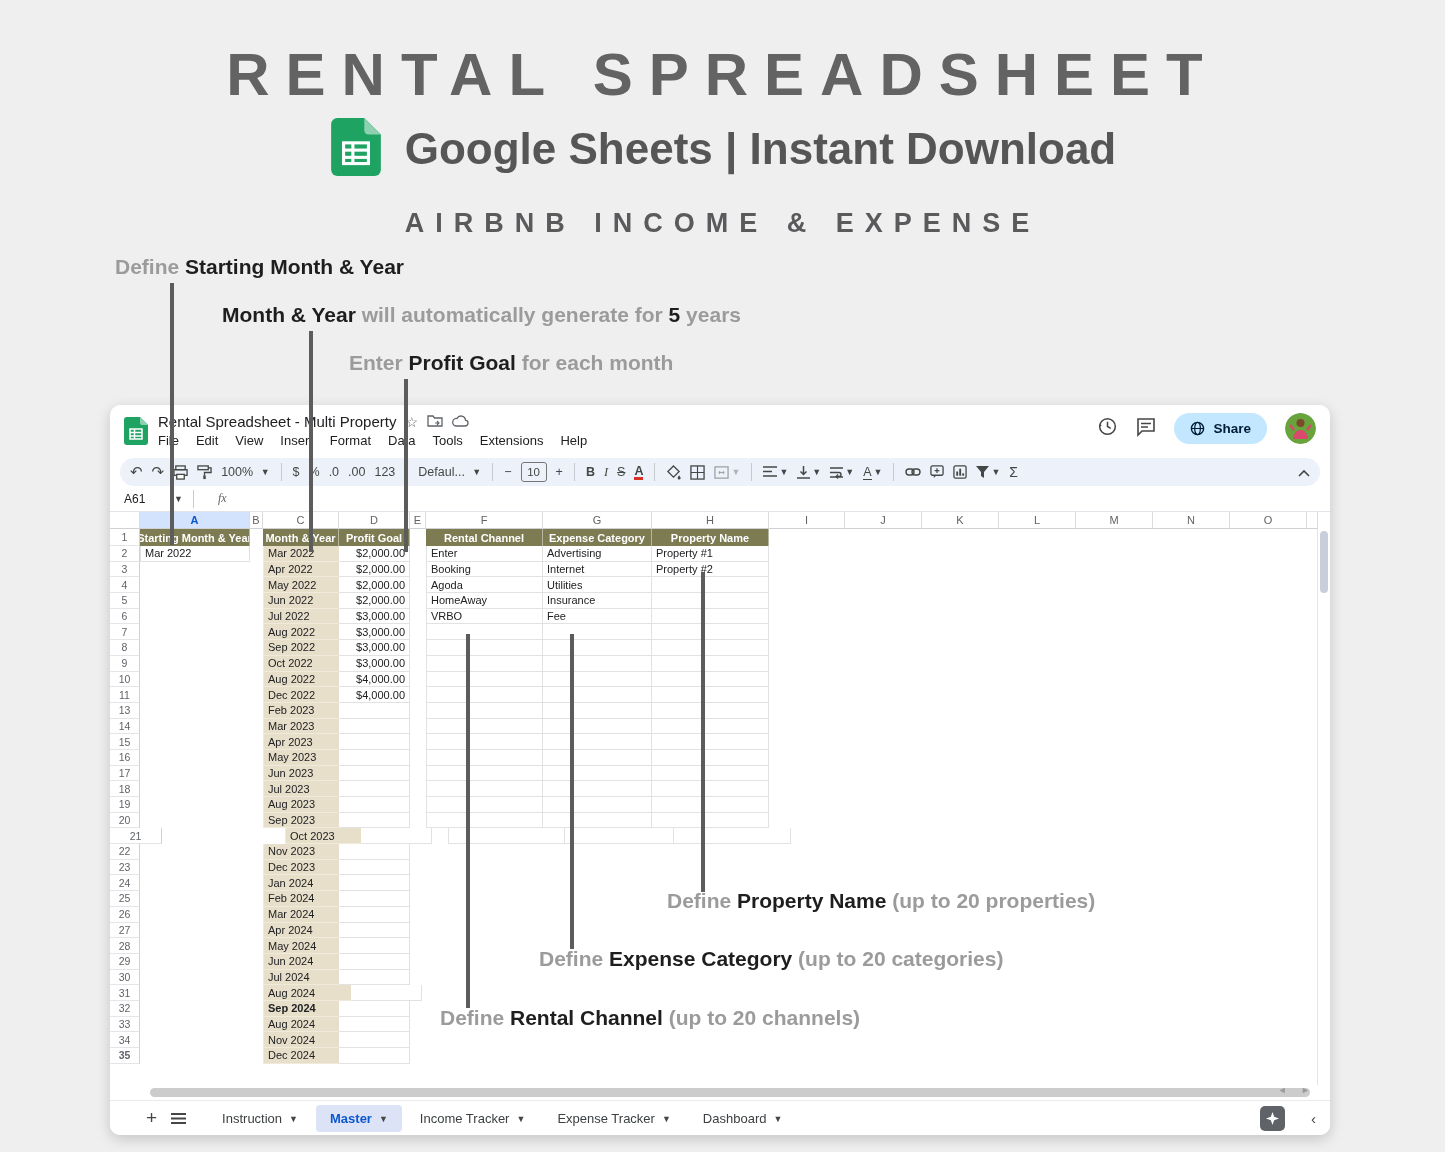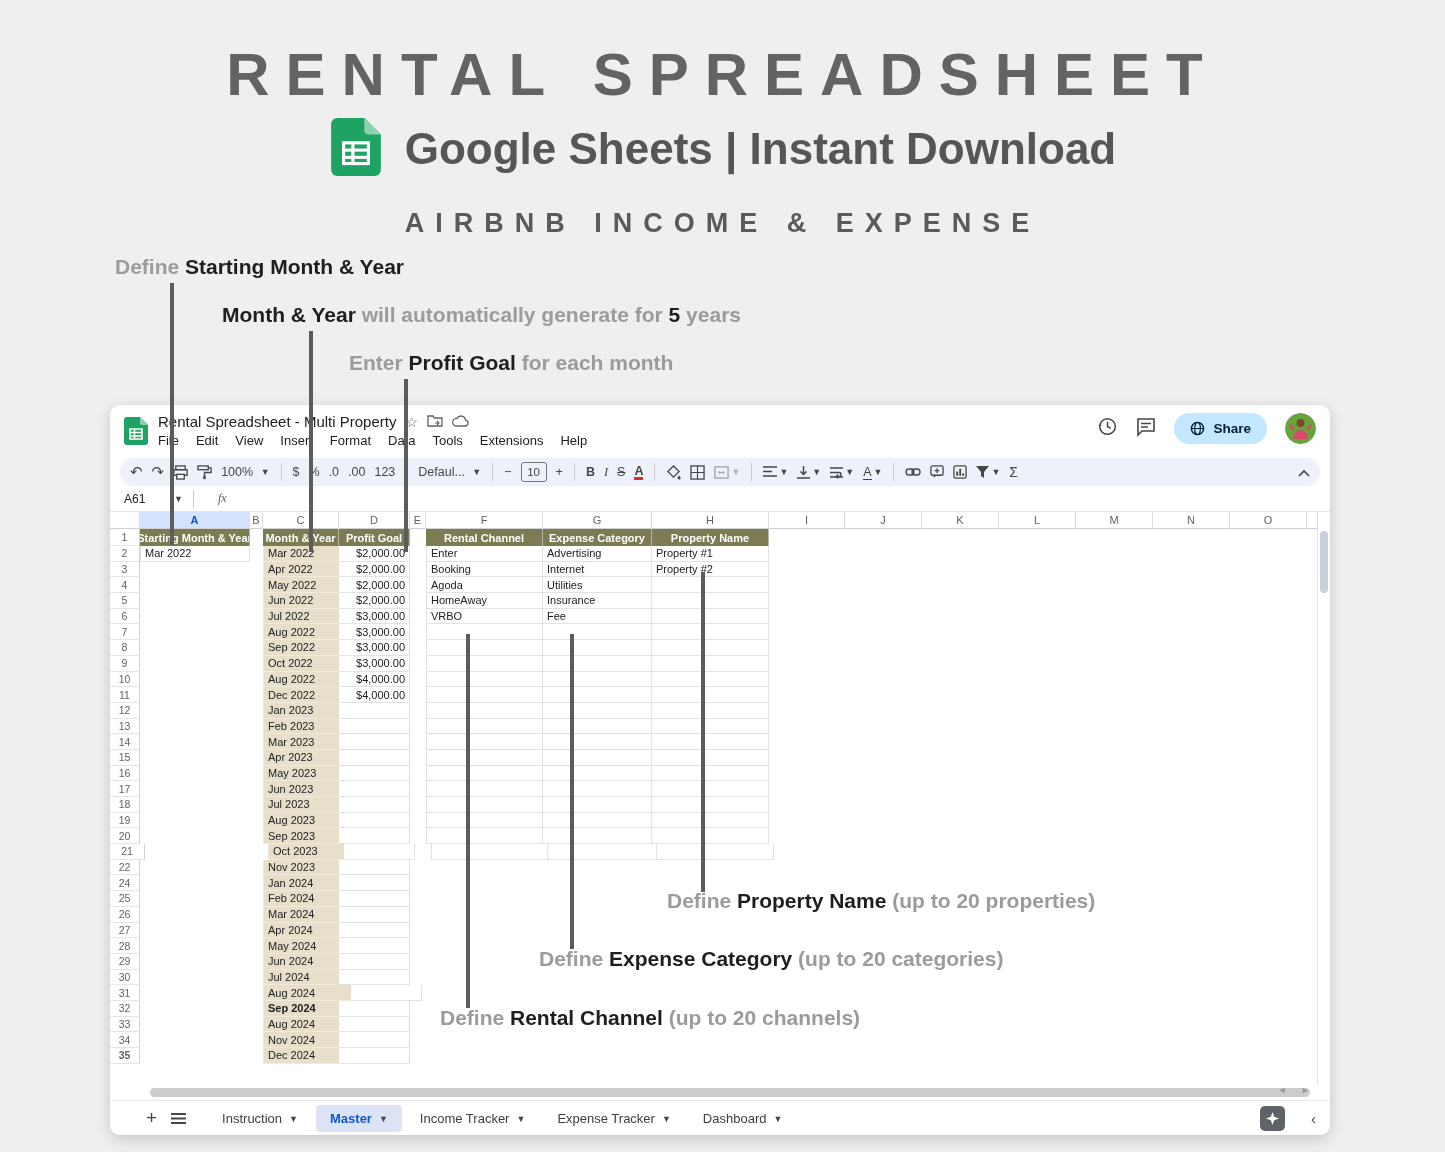--- a/index.html
+++ b/index.html
@@ -518,38 +518,20 @@
         <div class="cell bord" style="width: 117px; height: 15.7px;"></div>
         <div class="cell " style="width: 76px; height: 15.7px;"></div>
         <div class="cell " style="width: 77px; height: 15.7px;"></div>
         <div class="cell " style="width: 77px; height: 15.7px;"></div>
         <div class="cell " style="width: 77px; height: 15.7px;"></div>
         <div class="cell " style="width: 77px; height: 15.7px;"></div>
         <div class="cell " style="width: 77px; height: 15.7px;"></div>
         <div class="cell " style="width: 77px; height: 15.7px;"></div>
       </div>
       <div class="grow">
-        <div class="cell gut" style="width: 30px; height: 15.7px;">12</div>
-        <div class="cell " style="width: 110px; height: 15.7px;"></div>
-        <div class="cell " style="width: 13px; height: 15.7px;"></div>
-        <div class="cell tan" style="width: 76px; height: 15.7px;">Jan 2023</div>
-        <div class="cell bord money" style="width: 71px; height: 15.7px;"></div>
-        <div class="cell " style="width: 16px; height: 15.7px;"></div>
-        <div class="cell bord bordl" style="width: 117px; height: 15.7px;"></div>
-        <div class="cell bord" style="width: 109px; height: 15.7px;"></div>
-        <div class="cell bord" style="width: 117px; height: 15.7px;"></div>
-        <div class="cell " style="width: 76px; height: 15.7px;"></div>
-        <div class="cell " style="width: 77px; height: 15.7px;"></div>
-        <div class="cell " style="width: 77px; height: 15.7px;"></div>
-        <div class="cell " style="width: 77px; height: 15.7px;"></div>
-        <div class="cell " style="width: 77px; height: 15.7px;"></div>
-        <div class="cell " style="width: 77px; height: 15.7px;"></div>
-        <div class="cell " style="width: 77px; height: 15.7px;"></div>
-      </div>
-      <div class="grow">
         <div class="cell gut" style="width: 30px; height: 15.7px;">13</div>
         <div class="cell " style="width: 110px; height: 15.7px;"></div>
         <div class="cell " style="width: 13px; height: 15.7px;"></div>
         <div class="cell tan" style="width: 76px; height: 15.7px;">Feb 2023</div>
         <div class="cell bord money" style="width: 71px; height: 15.7px;"></div>
         <div class="cell " style="width: 16px; height: 15.7px;"></div>
         <div class="cell bord bordl" style="width: 117px; height: 15.7px;"></div>
         <div class="cell bord" style="width: 109px; height: 15.7px;"></div>
         <div class="cell bord" style="width: 117px; height: 15.7px;"></div>
         <div class="cell " style="width: 76px; height: 15.7px;"></div>
@@ -680,21 +662,21 @@
         <div class="cell bord" style="width: 117px; height: 15.7px;"></div>
         <div class="cell " style="width: 76px; height: 15.7px;"></div>
         <div class="cell " style="width: 77px; height: 15.7px;"></div>
         <div class="cell " style="width: 77px; height: 15.7px;"></div>
         <div class="cell " style="width: 77px; height: 15.7px;"></div>
         <div class="cell " style="width: 77px; height: 15.7px;"></div>
         <div class="cell " style="width: 77px; height: 15.7px;"></div>
         <div class="cell " style="width: 77px; height: 15.7px;"></div>
       </div>
       <div class="grow">
-        <div class="cell gut" style="width: 35px; height: 15.7px;">21</div>
+        <div class="cell gut" style="width: 52px; height: 15.7px;">21</div>
         <div class="cell " style="width: 110px; height: 15.7px;"></div>
         <div class="cell " style="width: 13px; height: 15.7px;"></div>
         <div class="cell tan" style="width: 76px; height: 15.7px;">Oct 2023</div>
         <div class="cell bord money" style="width: 71px; height: 15.7px;"></div>
         <div class="cell " style="width: 16px; height: 15.7px;"></div>
         <div class="cell bord bordl" style="width: 117px; height: 15.7px;"></div>
         <div class="cell bord" style="width: 109px; height: 15.7px;"></div>
         <div class="cell bord" style="width: 117px; height: 15.7px;"></div>
         <div class="cell " style="width: 76px; height: 15.7px;"></div>
         <div class="cell " style="width: 77px; height: 15.7px;"></div>
@@ -702,20 +684,38 @@
         <div class="cell " style="width: 77px; height: 15.7px;"></div>
         <div class="cell " style="width: 77px; height: 15.7px;"></div>
         <div class="cell " style="width: 77px; height: 15.7px;"></div>
         <div class="cell " style="width: 77px; height: 15.7px;"></div>
       </div>
       <div class="grow">
         <div class="cell gut" style="width: 30px; height: 15.7px;">22</div>
         <div class="cell " style="width: 110px; height: 15.7px;"></div>
         <div class="cell " style="width: 13px; height: 15.7px;"></div>
         <div class="cell tan" style="width: 76px; height: 15.7px;">Nov 2023</div>
+        <div class="cell bord money" style="width: 71px; height: 15.7px;"></div>
+        <div class="cell " style="width: 16px; height: 15.7px;"></div>
+        <div class="cell " style="width: 117px; height: 15.7px;"></div>
+        <div class="cell " style="width: 109px; height: 15.7px;"></div>
+        <div class="cell " style="width: 117px; height: 15.7px;"></div>
+        <div class="cell " style="width: 76px; height: 15.7px;"></div>
+        <div class="cell " style="width: 77px; height: 15.7px;"></div>
+        <div class="cell " style="width: 77px; height: 15.7px;"></div>
+        <div class="cell " style="width: 77px; height: 15.7px;"></div>
+        <div class="cell " style="width: 77px; height: 15.7px;"></div>
+        <div class="cell " style="width: 77px; height: 15.7px;"></div>
+        <div class="cell " style="width: 77px; height: 15.7px;"></div>
+      </div>
+      <div class="grow">
+        <div class="cell gut" style="width: 30px; height: 15.7px;">23</div>
+        <div class="cell " style="width: 110px; height: 15.7px;"></div>
+        <div class="cell " style="width: 13px; height: 15.7px;"></div>
+        <div class="cell tan" style="width: 76px; height: 15.7px;">Dec 2023</div>
         <div class="cell bord money" style="width: 71px; height: 15.7px;"></div>
         <div class="cell " style="width: 16px; height: 15.7px;"></div>
         <div class="cell " style="width: 117px; height: 15.7px;"></div>
         <div class="cell " style="width: 109px; height: 15.7px;"></div>
         <div class="cell " style="width: 117px; height: 15.7px;"></div>
         <div class="cell " style="width: 76px; height: 15.7px;"></div>
         <div class="cell " style="width: 77px; height: 15.7px;"></div>
         <div class="cell " style="width: 77px; height: 15.7px;"></div>
         <div class="cell " style="width: 77px; height: 15.7px;"></div>
         <div class="cell " style="width: 77px; height: 15.7px;"></div>

